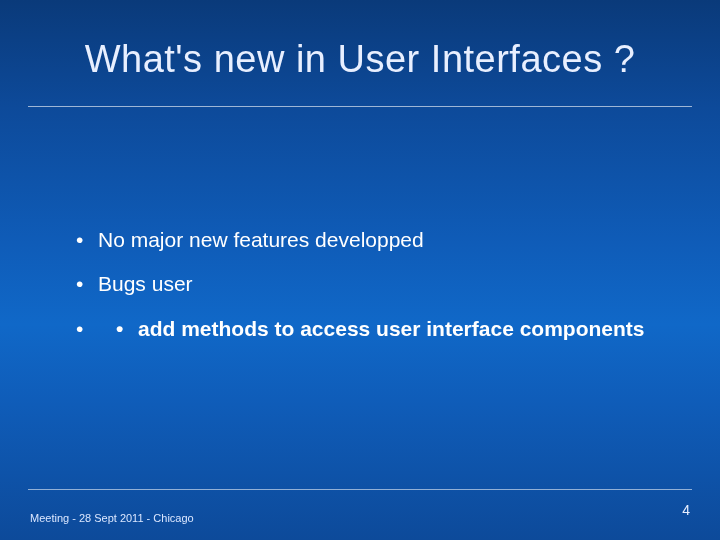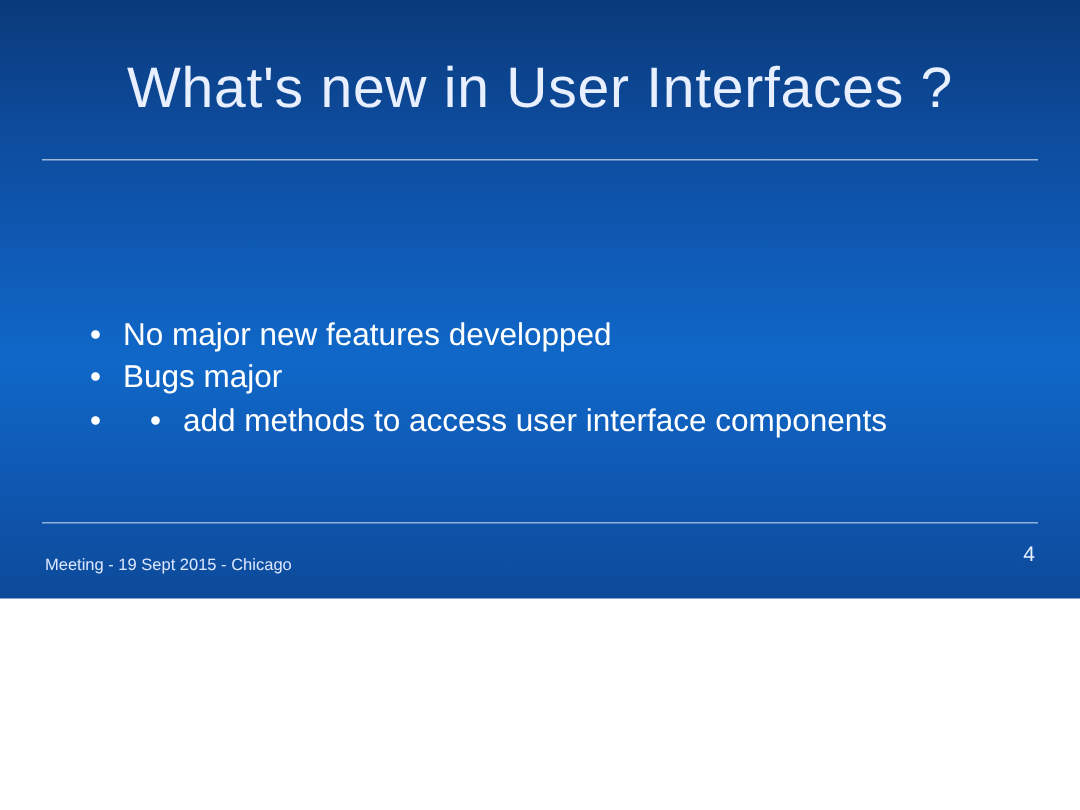--- a/index.html
+++ b/index.html
@@ -6,21 +6,21 @@
     margin: 0;
     padding: 0;
     width: 720px;
     height: 540px;
     overflow: hidden;
     font-family: "Segoe UI", "Helvetica Neue", Arial, sans-serif;
   }
   .slide {
     position: relative;
     width: 720px;
-    height: 399px;
+    height: 540px;
     background: linear-gradient(to bottom,
       #0a3a7a 0%,
       #0d4a9a 20%,
       #0f5cb8 45%,
       #1068c8 60%,
       #0f5cb8 75%,
       #0d4a9a 100%);
     color: #ffffff;
     box-sizing: border-box;
   }
@@ -53,39 +53,40 @@
     color: #ffffff;
   }
   ul.top {
     list-style: none;
     margin: 0;
     padding: 0;
   }
   ul.top > li {
     position: relative;
     padding-left: 24px;
-    margin: 0;
+    margin: 16px;
   }
   ul.top > li::before {
     content: "•";
     position: absolute;
     left: 2px;
     top: 0;
     color: #ffffff;
     font-size: 21px;
   }
   ul.sub {
     list-style: none;
     margin: 0;
     padding: 0;
     margin-left: 16px;
   }
   ul.sub > li {
     position: relative;
     padding-left: 24px;
+    font-weight: bold;
   }
   ul.sub > li::before {
     content: "•";
     position: absolute;
     left: 2px;
     top: 0;
     color: #ffffff;
     font-size: 21px;
   }
   .hr-bottom {
@@ -118,30 +119,30 @@
 
 <div class="slide">
 
   <div class="title">What's new in User Interfaces ?</div>
 
   <div class="hr-top"></div>
 
   <div class="body">
     <ul class="top">
       <li><span>No major new features developped</span></li>
-      <li><span>Bugs major</span></li>
+      <li><span>Bugs user</span></li>
       <li>
         <ul class="sub">
           <li><span> add methods to access user interface components</span></li>
         </ul>
       </li>
     </ul>
   </div>
 
   <div class="hr-bottom"></div>
 
   <div class="footer-left">
-    <div>Meeting - 19 Sept 2015 - Chicago</div>
+    <div>Meeting - 28 Sept 2011 - Chicago</div>
   </div>
 
   <div class="page-number">4</div>
 
 </div>
 
 </body></html>

